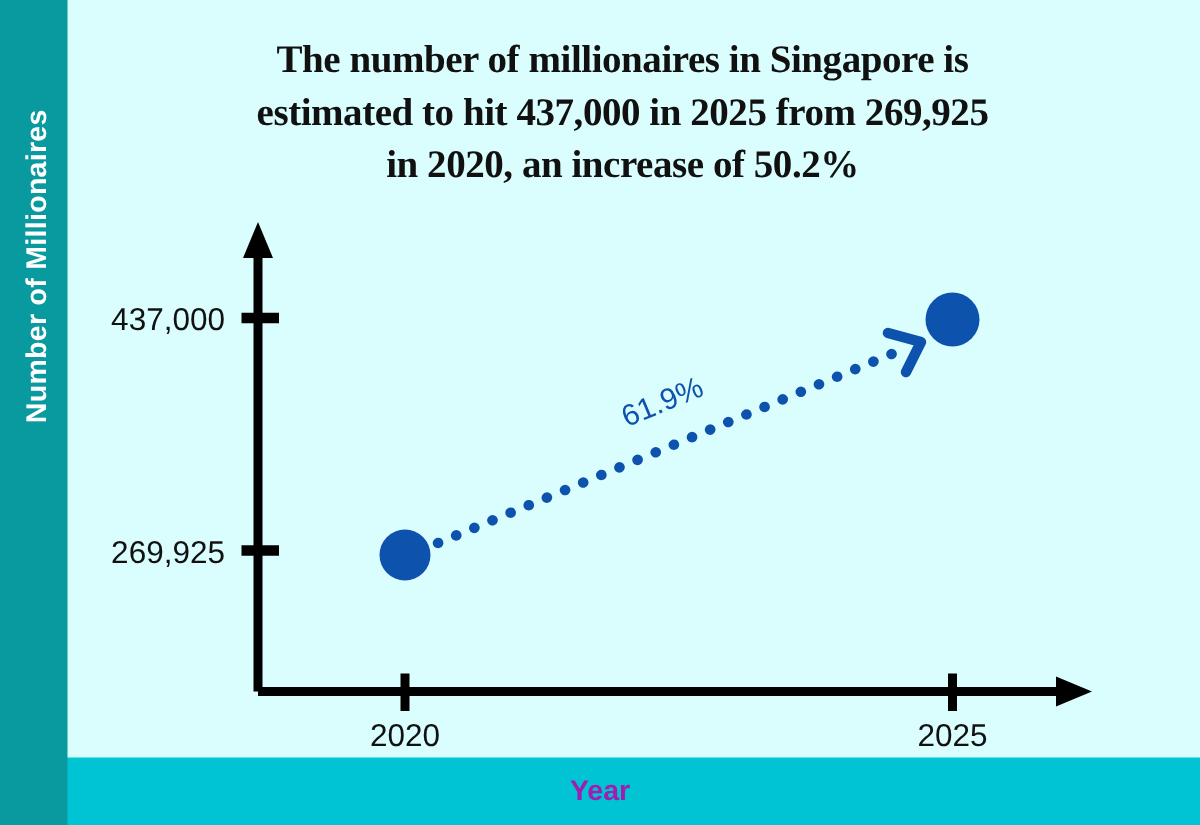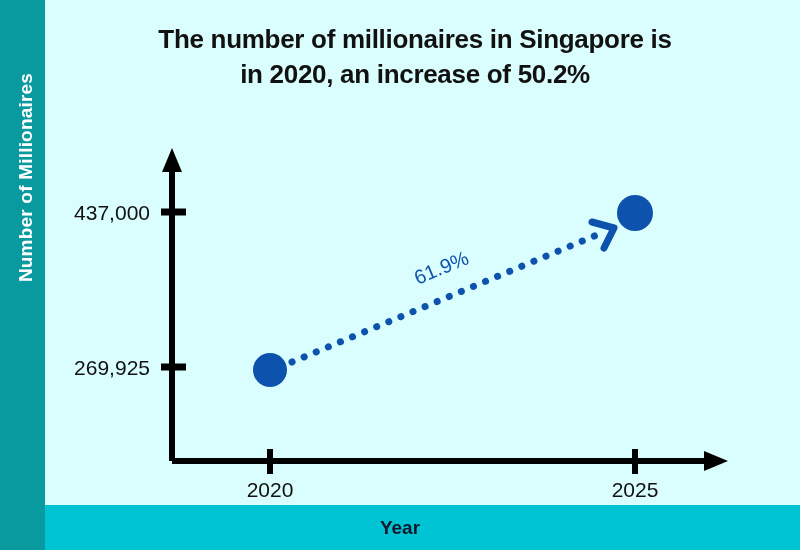--- a/index.html
+++ b/index.html
@@ -59,38 +59,38 @@
   }
   #x-axis-title {
     position: absolute;
     left: 0;
     bottom: 0;
     width: 800px;
     height: 45px;
     display: flex;
     align-items: center;
     justify-content: center;
-    color: #0f172a;
+    color: #a21caf;
     font-size: 19px;
     font-weight: bold;
     z-index: 3;
   }
 
   
   #chart-title {
     position: absolute;
     left: 60px;
     top: 22px;
     width: 710px;
     text-align: center;
     color: #111111;
     font-size: 26px;
     line-height: 35px;
     font-weight: bold;
-    font-family: Liberation Sans, sans-serif;
+    font-family: Liberation Serif, serif;
     letter-spacing: -0.3px;
     z-index: 4;
   }
   #chart-title .tline { display: block; }
 
   
   #plot-svg {
     position: absolute;
     left: 0;
     top: 0;
@@ -122,20 +122,21 @@
   <div id="y-axis-title">
     <span>Number of Millionaires</span>
   </div>
 
   <div id="x-axis-title">
     <span>Year</span>
   </div>
 
   <div id="chart-title">
     <span class="tline">The number of millionaires in Singapore is</span>
+    <span class="tline">estimated to hit 437,000 in 2025 from 269,925</span>
     <span class="tline">in 2020, an increase of 50.2%</span>
   </div>
 
   <svg id="plot-svg" viewBox="0 0 800 550">
 
     <line x1="172" y1="165" x2="172" y2="461" stroke="#000000" stroke-width="6"></line>
     <polygon points="172,148 162,172 182,172" fill="#000000"></polygon>
 
     <line x1="172" y1="461" x2="710" y2="461" stroke="#000000" stroke-width="6"></line>
     <polygon points="728,461 704,451 704,471" fill="#000000"></polygon>

